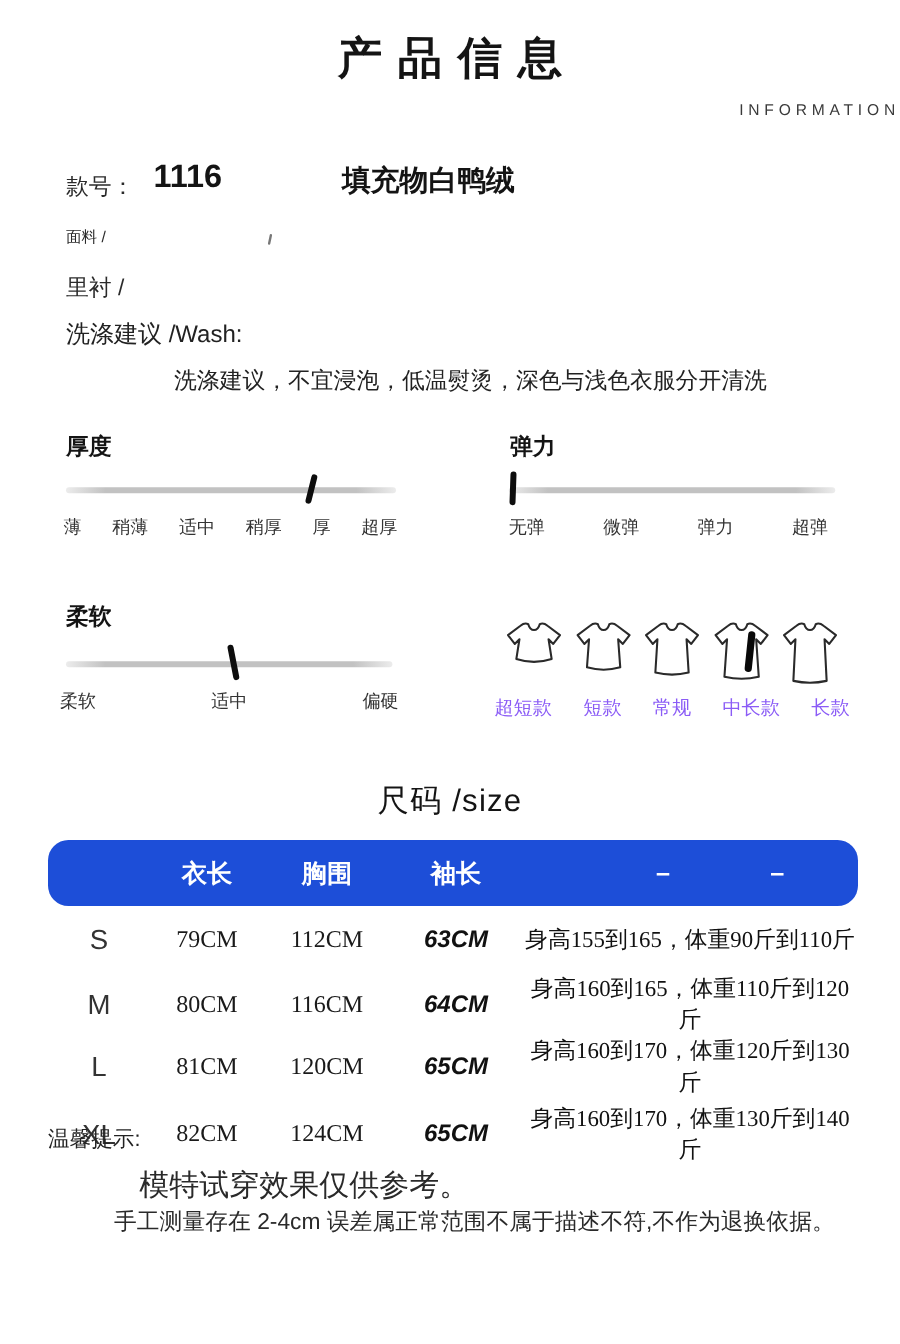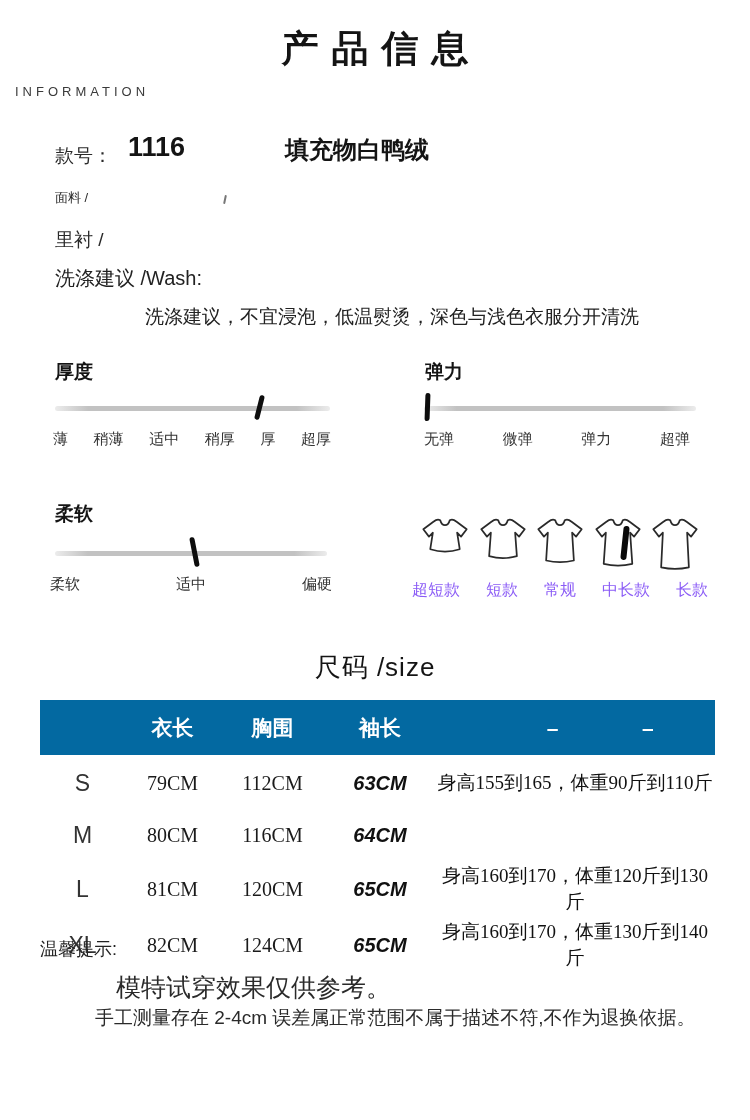--- a/index.html
+++ b/index.html
@@ -5,21 +5,21 @@
   html,body{margin:0;padding:0;background:#ffffff;}
   .page{
     position:relative;width:750px;height:1120px;background:#fff;overflow:hidden;
     font-family:"Liberation Sans",sans-serif;color:#222;
   }
   .abs{position:absolute;}
 
   
   .title{top:24px;left:0;right:0;text-align:center;font-size:37px;font-weight:700;
          letter-spacing:13px;padding-left:13px;color:#141414;}
-  .subtitle{top:84px;left:0;right:0;text-align:left;font-size:13px;font-weight:500;
+  .subtitle{top:84px;left:0;right:0;text-align:right;font-size:13px;font-weight:500;
             letter-spacing:4px;padding-left:15px;color:#3a3a3a;}
 
   
   .style-label{top:143px;left:55px;font-size:19px;color:#2a2a2a;}
   .style-number{top:132px;left:128px;font-size:27px;font-weight:700;color:#141414;}
   .filling{top:134px;left:285px;font-size:24px;font-weight:700;color:#141414;}
   .fabric{top:189px;left:55px;font-size:13px;color:#2a2a2a;}
   .stray{top:195px;left:224px;width:2px;height:9px;background:#4a4a4a;opacity:.75;
          transform:rotate(12deg);border-radius:1px;}
   .lining{top:227px;left:55px;font-size:19px;color:#2a2a2a;}
@@ -51,22 +51,22 @@
   .shirt svg{display:block;}
   .shirt-mark{position:absolute;top:14px;left:30px;width:6px;height:34px;background:#090909;
               border-radius:4px;transform:rotate(6deg);}
   .shirt-labels{top:580px;left:412px;width:296px;display:flex;justify-content:space-between;
                 font-size:16px;color:#8b5cf6;}
 
   
   .size-title{top:650px;left:0;right:0;text-align:center;font-size:26px;font-weight:500;
               letter-spacing:1px;color:#141414;}
   .grid-cols{display:grid;grid-template-columns:85px 95px 105px 110px 1fr;align-items:center;}
-  .thead{top:700px;left:40px;width:675px;height:55px;background:#0369a1;color:#fff;
-         font-size:21px;font-weight:700;}
+  .thead{top:700px;left:40px;width:675px;height:55px;background:#1d4ed8;color:#fff;
+         font-size:21px;font-weight:700;border-radius:17px;}
   .thead .cell{text-align:center;}
   .dash-cell{position:relative;height:100%;}
   .dash{position:absolute;top:50%;transform:translate(-50%,-50%);font-weight:700;}
   .dash1{left:42%;}
   .dash2{left:76%;}
   .tbody{top:755px;left:40px;width:675px;}
   .trow{height:52px;}
   .trow.r1{height:56px;}
   .trow.r2{height:48px;}
   .trow.r3{height:60px;}
@@ -185,20 +185,21 @@
       <div class="cell c-cm">79CM</div>
       <div class="cell c-cm">112CM</div>
       <div class="cell c-sleeve">63CM</div>
       <div class="cell c-desc">身高155到165，体重90斤到110斤</div>
     </div>
     <div class="trow r2 grid-cols">
       <div class="cell c-size">M</div>
       <div class="cell c-cm">80CM</div>
       <div class="cell c-cm">116CM</div>
       <div class="cell c-sleeve">64CM</div>
+      <div class="cell c-desc">身高160到165，体重110斤到120斤</div>
     </div>
     <div class="trow r3 grid-cols">
       <div class="cell c-size">L</div>
       <div class="cell c-cm">81CM</div>
       <div class="cell c-cm">120CM</div>
       <div class="cell c-sleeve">65CM</div>
       <div class="cell c-desc">身高160到170，体重120斤到130斤</div>
     </div>
     <div class="trow r4 grid-cols">
       <div class="cell c-size">XL</div>

